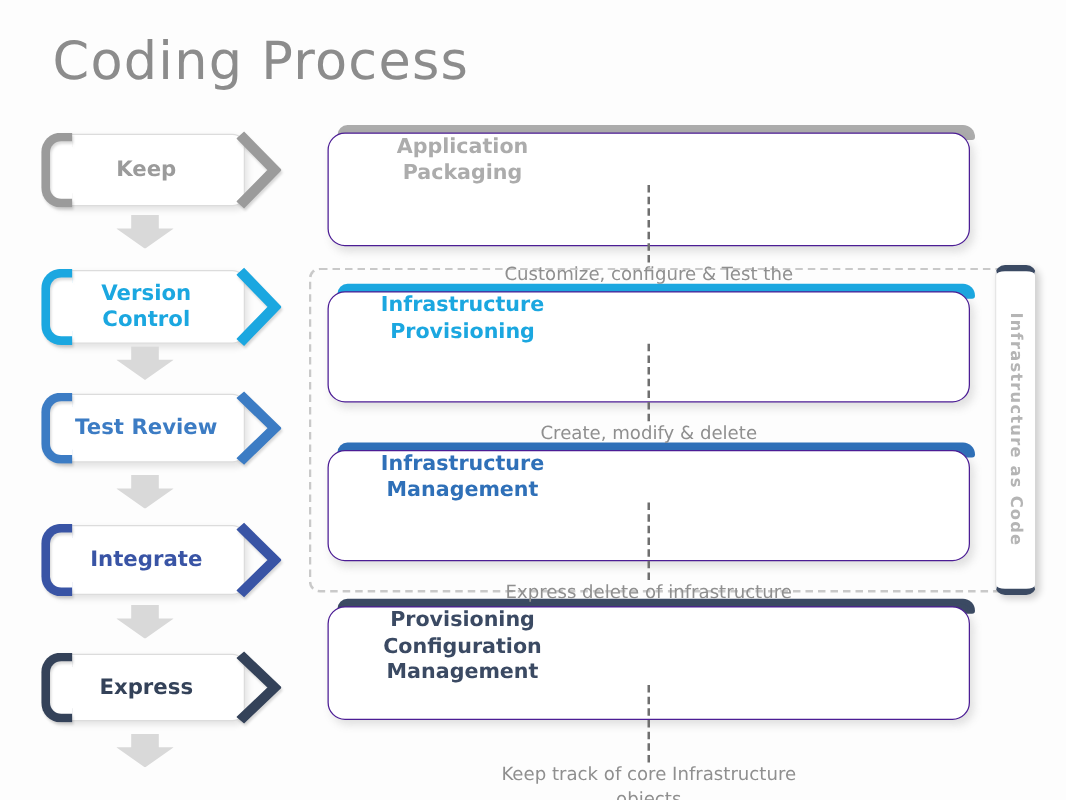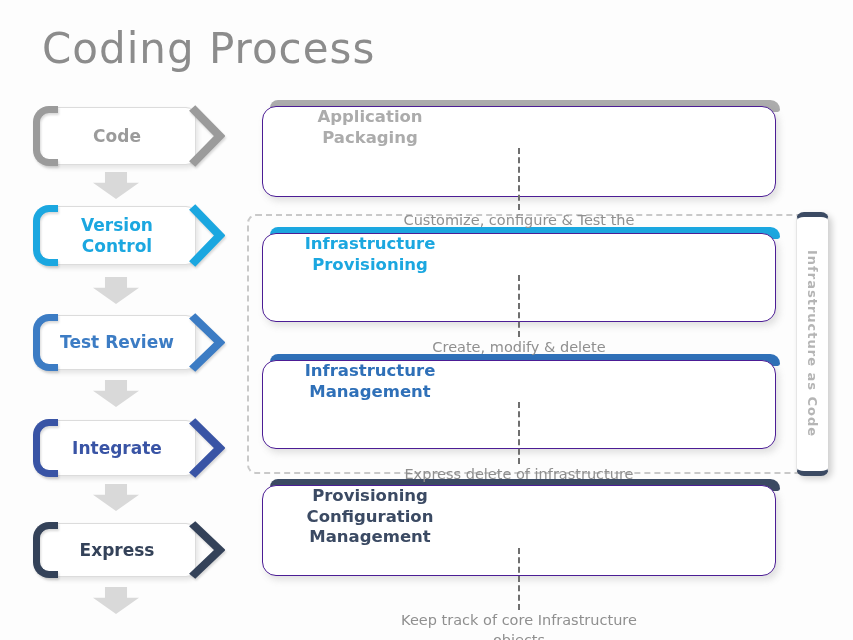--- a/index.html
+++ b/index.html
@@ -95,26 +95,26 @@
   <div class="page-title">Coding Process</div>
 
   <div class="group-box"></div>
 
   <div class="step" style="top: 105px; height: 62px; --accent: #9B9B9B;">
     <div class="body"></div>
     <div class="bracket"></div>
     <svg class="chev" viewBox="0 0 34 64" preserveAspectRatio="none">
         <polyline points="3,4 29,32 3,60" fill="none" stroke="var(--accent)" stroke-width="8"></polyline>
       </svg>
-    <div class="label">Code</div>
+    <div class="label">Keep</div>
   </div>
 
   <div class="down-arrow" style="top:172px;"></div>
 
-  <div class="step" style="top: 204px; height: 63px; --accent: #1BA7E0;">
+  <div class="step" style="top: 214px; height: 63px; --accent: #1BA7E0;">
     <div class="body"></div>
     <div class="bracket"></div>
     <svg class="chev" viewBox="0 0 34 64" preserveAspectRatio="none">
         <polyline points="3,4 29,32 3,60" fill="none" stroke="var(--accent)" stroke-width="8"></polyline>
       </svg>
     <div class="label">Version Control</div>
   </div>
 
   <div class="down-arrow" style="top:277px;"></div>
 

